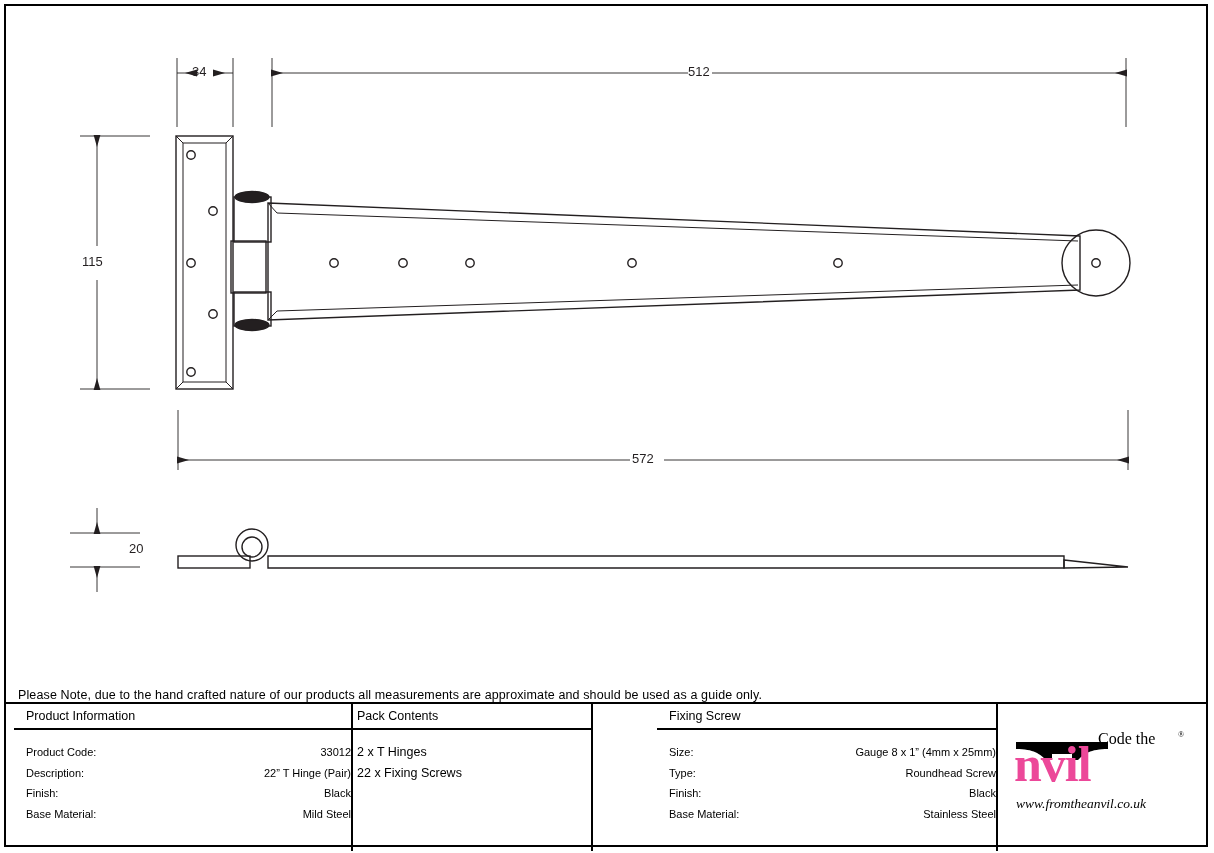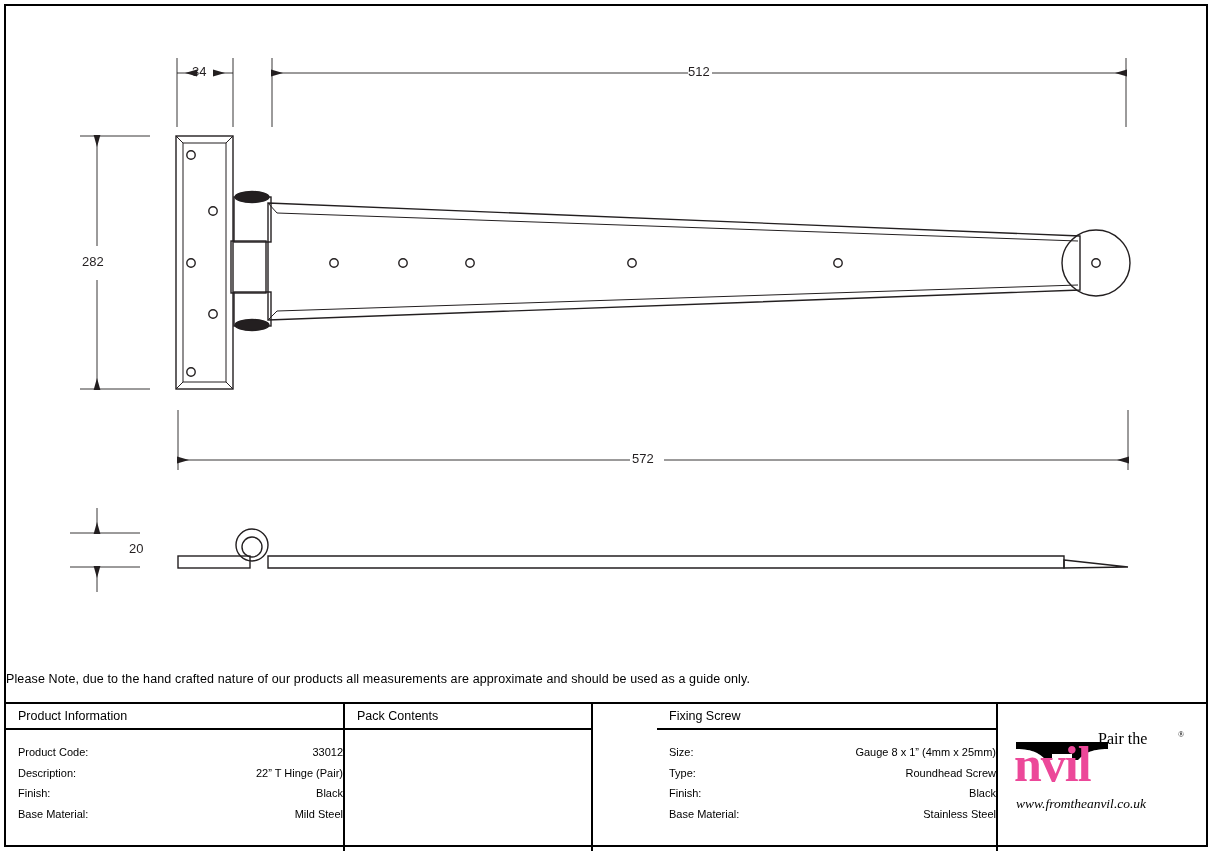--- a/index.html
+++ b/index.html
@@ -46,42 +46,42 @@
   }
   .note-row {
     position: absolute;
     left: 0;
     top: 0;
     width: 1200px;
     height: 32px;
     border-bottom: 2px solid #000;
     box-sizing: border-box;
     display: flex;
-    align-items: flex-start;
-    padding-left: 0;
+    align-items: flex-end;
+    padding-left: 12px;
   }
   .note-text {
     font-size: 12.5px;
     color: #000;
     letter-spacing: 0.01em;
   }
   .cols {
     position: absolute;
     left: 0;
     top: 32px;
     width: 1200px;
     height: 147px;
   }
   .col {
     position: absolute;
     top: 0;
     height: 147px;
     box-sizing: border-box;
   }
-  .col-prod   { left: 0px;   width: 339px; border-right: 2px solid #000; }
+  .col-prod   { left: 8px;   width: 339px; border-right: 2px solid #000; }
   .col-pack   { left: 339px; width: 248px; border-right: 2px solid #000; }
   .col-screw  { left: 651px; width: 341px; border-right: 2px solid #000; }
   .col-logo   { left: 992px; width: 208px; }
   .col-head {
     height: 26px;
     border-bottom: 2px solid #000;
     display: flex;
     align-items: center;
     padding-left: 12px;
     box-sizing: border-box;
@@ -292,21 +292,21 @@
 
         <circle cx="252" cy="545" r="16"></circle>
         <circle cx="252" cy="547" r="10"></circle>
       </g>
 
     </g>
   </svg>
 
   <div class="dim-label" style="left:192px; top:64px;">34</div>
   <div class="dim-label" style="left:688px; top:64px;">512</div>
-  <div class="dim-label" style="left:82px; top:254px;">282</div>
+  <div class="dim-label" style="left:82px; top:254px;">115</div>
   <div class="dim-label" style="left:632px; top:451px;">572</div>
   <div class="dim-label" style="left:85px; top:541px;margin-left:44px;">20</div>
 
   <div id="info-table">
 
     <div class="note-row">
       <span class="note-text">Please Note, due to the hand crafted nature of our products all measurements are approximate and should be used as a guide only.</span>
     </div>
 
     <div class="cols">
@@ -331,20 +331,24 @@
           <div class="spec-line">
             <span class="spec-key">Base Material:</span>
             <span class="spec-val">Mild Steel</span>
           </div>
         </div>
       </div>
 
       <div class="col col-pack">
         <div class="col-head">
           <span class="col-head-text">Pack Contents</span>
+        </div>
+        <div class="col-body">
+          <div class="pack-line">2 x T Hinges</div>
+          <div class="pack-line">22 x Fixing Screws</div>
         </div>
       </div>
 
       <div class="col col-screw">
         <div class="col-head">
           <span class="col-head-text">Fixing Screw</span>
         </div>
         <div class="col-body">
           <div class="spec-line">
             <span class="spec-key">Size:</span>
@@ -364,21 +368,21 @@
           </div>
         </div>
       </div>
 
       <div class="col col-logo">
         <div id="logo-box">
           <div id="logo-inner">
             <svg class="logo-anvil-shape" width="100" height="54" viewBox="0 0 100 54" xmlns="http://www.w3.org/2000/svg">
               <path d="M4,2 L96,2 L96,9 C78,9 72,14 66,20 L60,20 L60,14 L40,14 L40,20 L34,20 C28,14 22,9 4,9 Z" fill="#000"></path>
             </svg>
-            <div class="logo-fromthe">Pair the</div>
+            <div class="logo-fromthe">Code the</div>
             <div class="logo-reg">®</div>
             <div class="logo-anvilword">nvil</div>
             <div class="logo-url">www.fromtheanvil.co.uk</div>
           </div>
         </div>
       </div>
 
     </div>
   </div>
 

